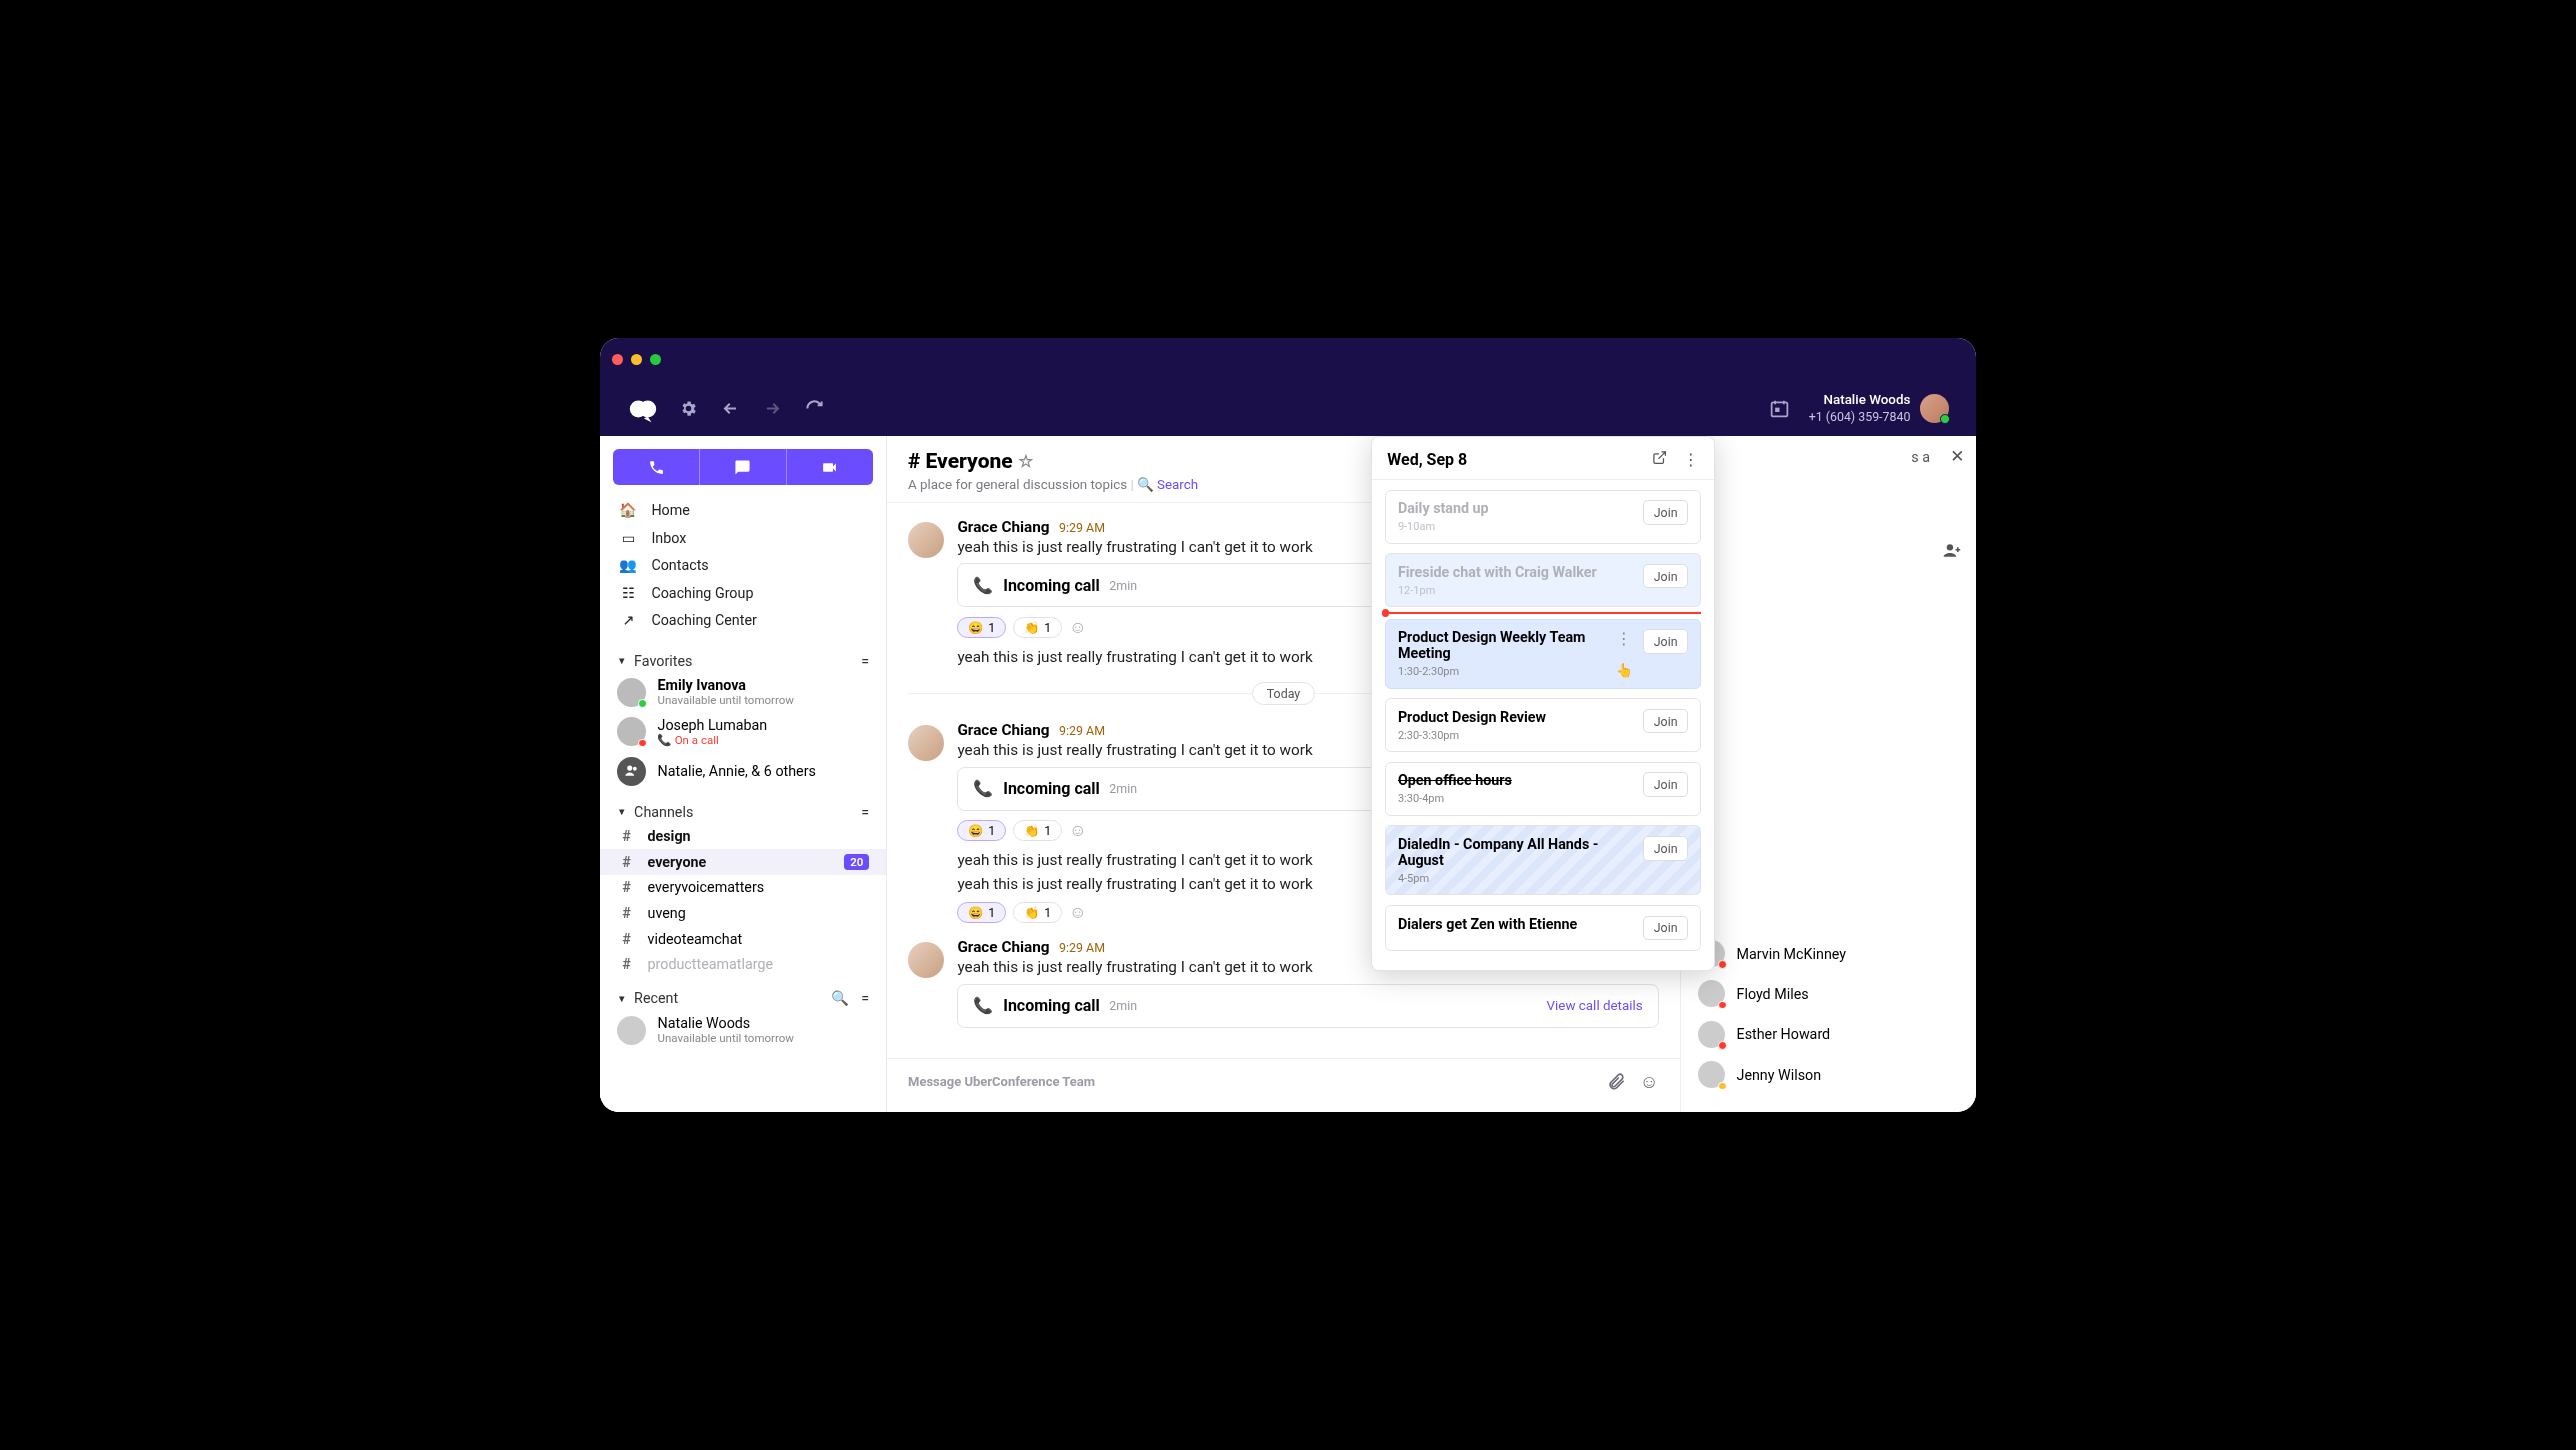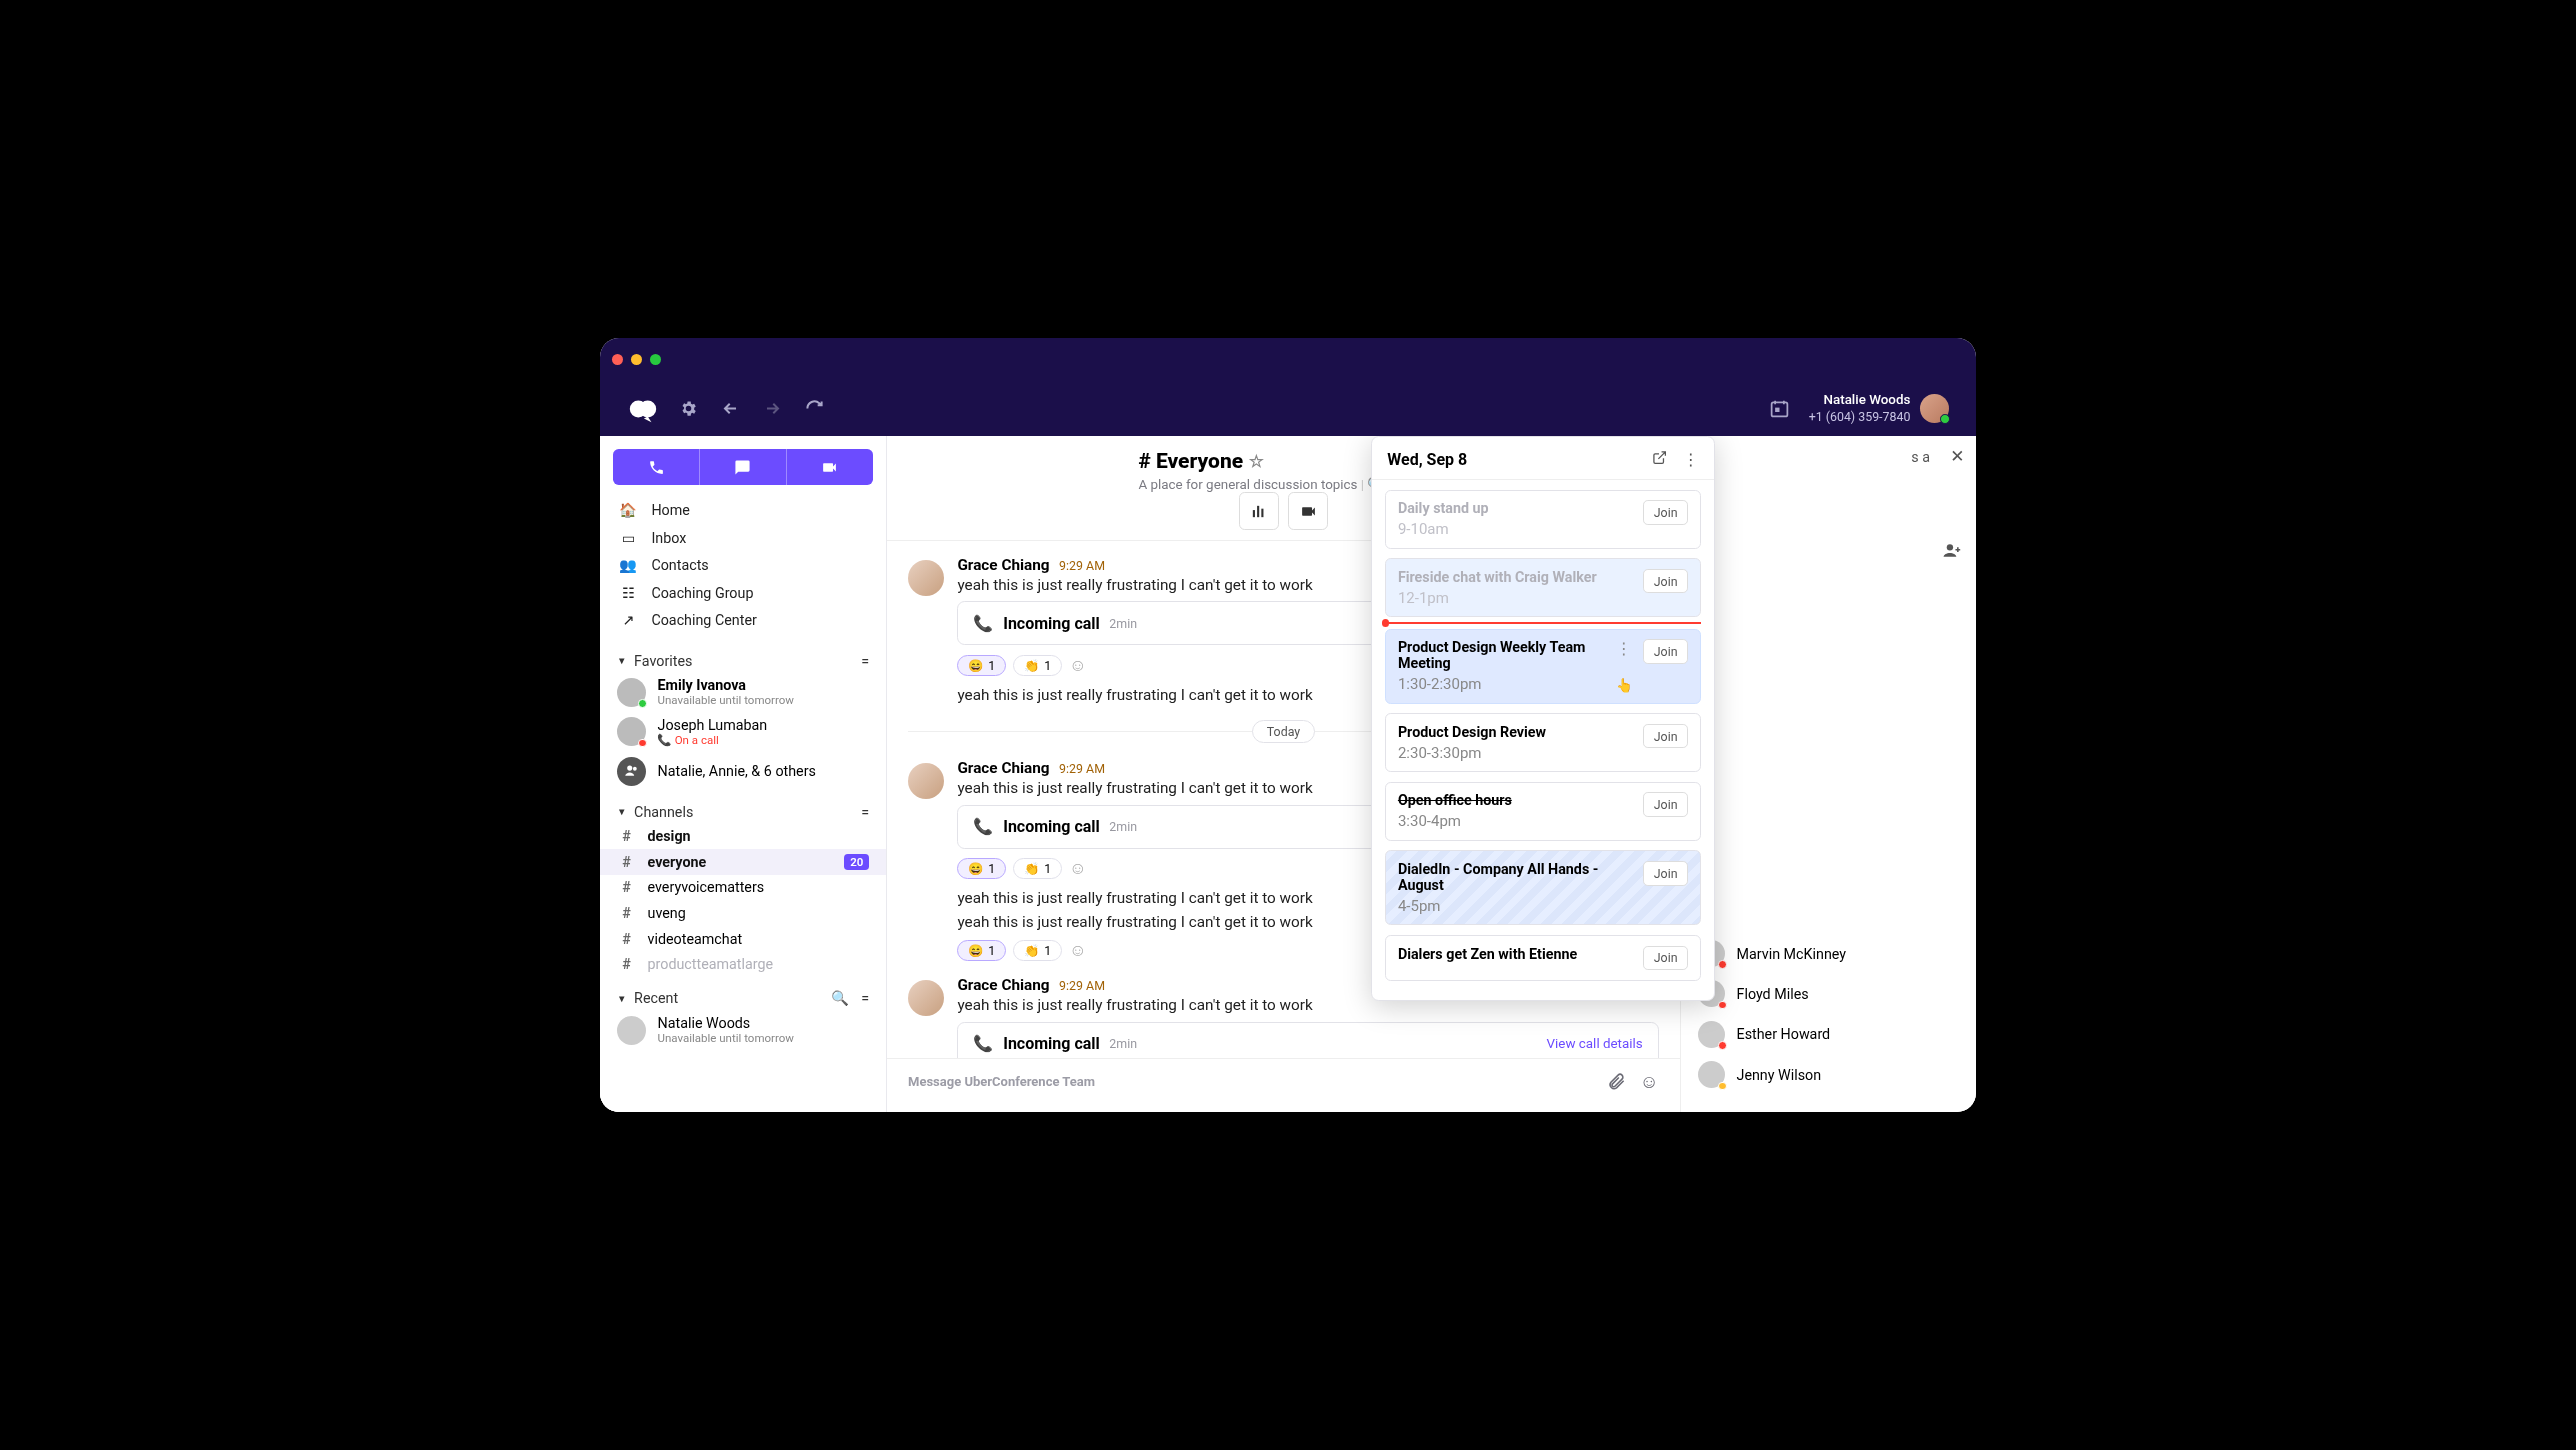--- a/index.html
+++ b/index.html
@@ -50,21 +50,21 @@
 .chan-item .hash{ width:19px; text-align:center; color:#666; font-weight:600;}
 .chan-item.bold { font-weight:700; color:#111;}
 .chan-item.active { background:#f2f0fa; font-weight:700;}
 .chan-item.muted { color:#b0b0b8;}
 .badge { background:#6c4cff; color:#fff; border-radius:3.8px; font-size:11.5px; padding:1px 5.7px; font-weight:600;}
 .group-av { width:29px;height:29px;border-radius:50%; background:#555; color:#fff; display:flex;align-items:center;justify-content:center; flex-shrink:0;}
 .recent-item .av{ width:29px;height:29px;border-radius:50%;background:#ccc; flex-shrink:0;}
 
 
 .main { flex:1; display:flex; flex-direction:column; min-width:0; }
-.channel-hdr { padding: 13.4px 21px 9.6px; border-bottom:1px solid #eee; display:flex; align-items:center; justify-content:space-between;flex-direction:column; }
+.channel-hdr { padding: 13.4px 21px 9.6px; border-bottom:1px solid #eee; display:flex; align-items:flex-end; justify-content:space-between; }
 .ch-title { font-size:21px; font-weight:800; display:flex; gap:5.7px; align-items:center;}
 .ch-star { color:#888; font-size:17px;}
 .ch-sub { color:#7a7a82; font-size:13.4px; margin-top:3.8px;}
 .ch-sub .srch{ color:#6c4cff; }
 .ch-actions { display:flex; gap:9.6px;}
 .ch-btn { width:40px;height:38px; border:1px solid #ddd; border-radius:5.7px; display:flex;align-items:center;justify-content:center; cursor:pointer; background:#fff;}
 
 .messages { flex:1; overflow-y:auto; padding: 7.6px 0 0 0;}
 .msg { display:flex; gap:13.4px; padding: 7.6px 21px; }
 .msg .av { width:36px;height:36px;border-radius:50%; background:linear-gradient(135deg,#e8d0c0,#c8a080); flex-shrink:0; margin-top:3.8px;}
@@ -103,21 +103,21 @@
 .cal-date { font-weight:700; font-size:16px;}
 .cal-hdr-actions{ display:flex; gap:15.3px; color:#555;}
 .cal-list { flex:1; overflow-y:auto; padding:9.6px 13.4px;}
 .cal-item { border:1px solid #e2e2e8; border-radius:5.7px; padding:9.6px 11.5px; margin-bottom:9.6px; display:flex; justify-content:space-between; gap:7.6px; align-items:flex-start;}
 .cal-item.past { color:#b0b0b8; }
 .cal-item.active { background:#dfe9ff; border-color:#cfe0ff;}
 .cal-item.blue { background:#eaf2ff; }
 .cal-item.striped { background: repeating-linear-gradient(135deg,#e6eeff,#e6eeff 7.6px,#dce6fb 7.6px,#dce6fb 15.3px);}
 .cal-title { font-weight:700; font-size:14.3px;}
 .cal-title.strike { text-decoration:line-through;}
-.cal-time { font-size:15px; color:#888; margin-top:3.8px;}
+.cal-time { font-size:11px; color:#888; margin-top:3.8px;}
 .cal-item.past .cal-time { color:#c0c0c8;}
 .cal-join { background:#fff; border:1px solid #ddd; border-radius:4.8px; padding:3.8px 9.6px; font-size:12.4px; cursor:pointer; flex-shrink:0; color: #555;}
 .now-line { height:1.9px; background:#ff3b30; position:relative; margin:-4.8px 0 4.8px;}
 .now-line:before{content:"";position:absolute;left:-3.8px;top:-2.9px;width:7.6px;height:7.6px;background:#ff3b30;border-radius:50%;}
 .cal-item .more{ color:#888; margin-right:5.7px; cursor:pointer;}
 .cursor-icon { position:absolute; font-size:13.4px;}
 
 svg { display:block; }
 .invite-icon { position:absolute; top:105px; right:15.3px; cursor:pointer; color:#555;}
 </style>

